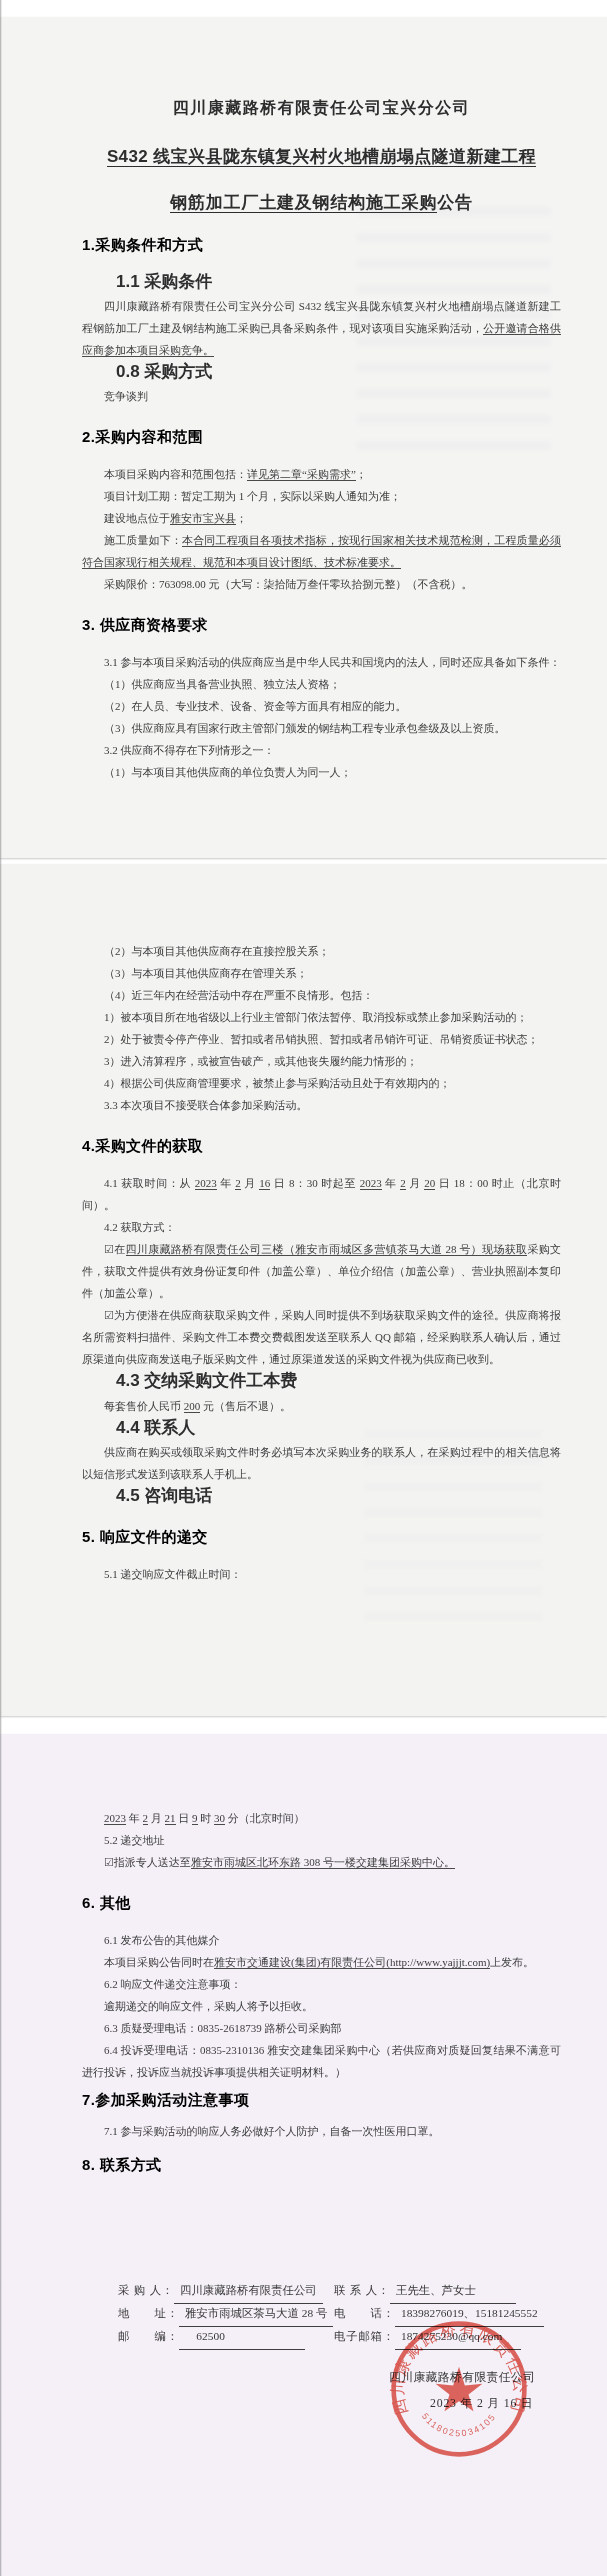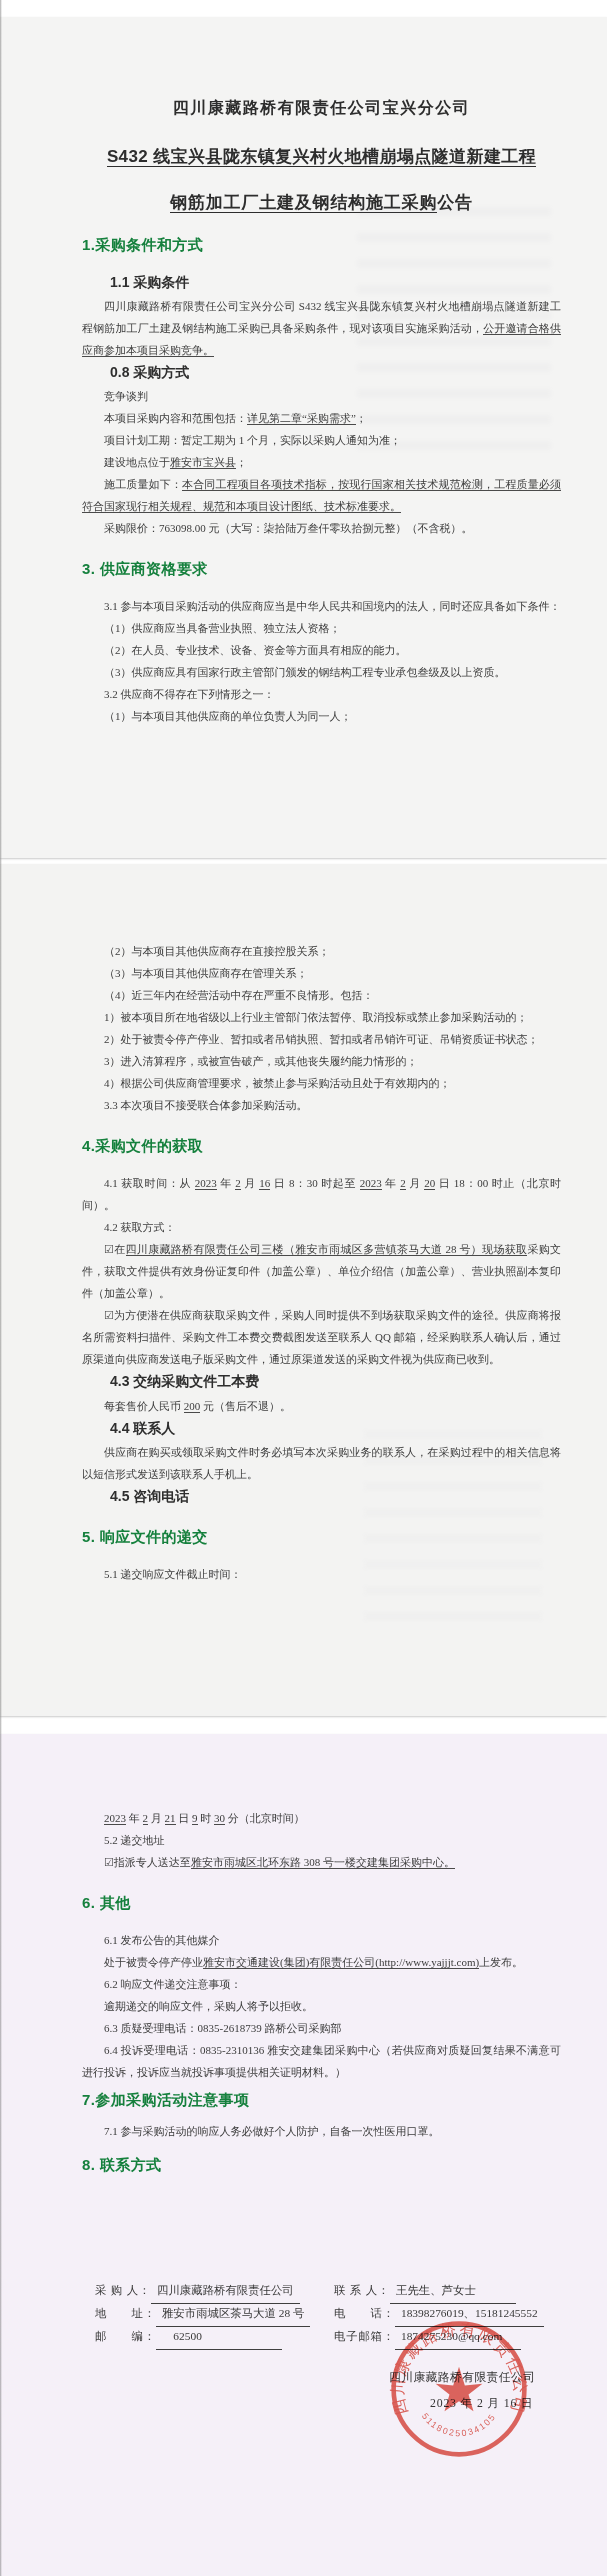--- a/index.html
+++ b/index.html
@@ -13,42 +13,42 @@
   #page2 { height:852px; margin-top:6.8px;  background:#f3f3f2; }
   #page3 { height:854px; margin-top:18px;  background:#f5f0f8; }
   .content { padding-left:82px; padding-right:46px; }
   #page1 .content { padding-top:79px; }
   #page2 .content { padding-top:76px; }
   #page3 .content { padding-top:73px; }
 
   .blk { margin:0; }
   .p  { font-size:11px; line-height:22px; text-align:justify; text-indent:2em; color:#3c3c3c; }
   .h2 { font-family:"Liberation Sans","DejaVu Sans",sans-serif; font-weight:bold;
-        font-size:14px; line-height:22px; text-indent:2em; color:#2e2e2e; }
+        font-size:17px; line-height:22px; text-indent:2em; color:#2e2e2e; }
   .h2 + .p { margin-top:2.3px; }
   .h1 { font-family:"Liberation Sans","DejaVu Sans",sans-serif; font-weight:bold;
-        font-size:15px; line-height:23px; margin:18px 0 15px; letter-spacing:0.4px; color:#15803d; }
+        font-size:15px; line-height:23px; margin:18px 0 15px; letter-spacing:0.4px; color:#000000; }
   .h1.tight { margin:4.6px 0 9px; }
   .h1.mid   { margin:10.6px 0 15px; }
   .title { font-family:"Liberation Sans","DejaVu Sans",sans-serif; font-weight:bold;
         text-align:center; font-size:17px; line-height:24px; color:#2d2d2d; }
   .t1 { font-size:16px; line-height:23px; letter-spacing:1.5px; }
   .t2 { margin-top:26px; letter-spacing:0.4px; }
   .t3 { margin-top:22px; letter-spacing:0.8px; }
   .u  { border-bottom:1.1px solid #4a4a4a; }
   .title .u { border-bottom-width:1.5px; border-bottom-color:#2d2d2d; }
 
   .ghost { position:absolute; pointer-events:none; filter:blur(2.3px);
     background:repeating-linear-gradient(180deg, rgba(135,135,148,.08) 0 9px, transparent 9px 26px); }
   #g1 { left:357px; top:190px; width:194px; height:251px; opacity:.55; }
   #g2 { left:364px; top:566px; width:178px; height:205px; opacity:.35; }
 
   .contact { position:absolute; left:0; top:545px; width:100%; z-index:2; }
   .ccol { position:absolute; top:0; }
-  .ccol.left  { left:95px; }
+  .ccol.left  { left:118px; }
   .ccol.right { left:334px; }
   .crow { line-height:23px; height:23px; font-size:11.4px; white-space:nowrap; color:#383838; }
   .clabel { letter-spacing:0.8px; }
   .cvalue { display:inline-block; border-bottom:1.1px solid #3f3f3f; padding:0 6px 0.8px 6px;
             min-width:114px; }
 
   .sig-company { position:absolute; left:389px; top:636px; font-size:11.8px;
                  letter-spacing:0.4px; color:#333; z-index:3; white-space:nowrap; }
   .sig-date    { position:absolute; left:430px; top:662px; font-size:11.8px;
                  letter-spacing:0.8px; color:#333; z-index:3; white-space:nowrap; }
@@ -65,20 +65,21 @@
     <div class="ghost" id="g1"></div>
     <div class="content">
         <div class="blk title t1"><span>四川康藏路桥有限责任公司宝兴分公司</span></div>
         <div class="blk title t2"><span class="u">S432 线宝兴县陇东镇复兴村火地槽崩塌点隧道新建工程</span></div>
         <div class="blk title t3"><span class="u">钢筋加工厂土建及钢结构施工采购</span><span>公告</span></div>
         <div class="blk h1"><span>1.采购条件和方式</span></div>
         <div class="blk h2"><span>1.1 采购条件</span></div>
         <div class="blk p"><span>四川康藏路桥有限责任公司宝兴分公司 S432 线宝兴县陇东镇复兴村火地槽崩塌点隧道新建工程钢筋加工厂土建及钢结构施工采购已具备采购条件，现对该项目实施采购活动，</span><span class="u">公开邀请合格供应商参加本项目采购竞争。</span></div>
         <div class="blk h2"><span>0.8 采购方式</span></div>
         <div class="blk p"><span>竞争谈判</span></div>
+        <div class="blk h1"><span>2.采购内容和范围</span></div>
         <div class="blk p"><span>本项目采购内容和范围包括：</span><span class="u">详见第二章“采购需求”</span><span>；</span></div>
         <div class="blk p"><span>项目计划工期：暂定工期为 1 个月，实际以采购人通知为准；</span></div>
         <div class="blk p"><span>建设地点位于</span><span class="u">雅安市宝兴县</span><span>；</span></div>
         <div class="blk p"><span>施工质量如下：</span><span class="u">本合同工程项目各项技术指标，按现行国家相关技术规范检测，工程质量必须符合国家现行相关规程、规范和本项目设计图纸、技术标准要求。</span></div>
         <div class="blk p"><span>采购限价：763098.00 元（大写：柒拾陆万叁仟零玖拾捌元整）（不含税）。</span></div>
         <div class="blk h1"><span>3. 供应商资格要求</span></div>
         <div class="blk p"><span>3.1 参与本项目采购活动的供应商应当是中华人民共和国境内的法人，同时还应具备如下条件：</span></div>
         <div class="blk p"><span>（1）供应商应当具备营业执照、独立法人资格；</span></div>
         <div class="blk p"><span>（2）在人员、专业技术、设备、资金等方面具有相应的能力。</span></div>
         <div class="blk p"><span>（3）供应商应具有国家行政主管部门颁发的钢结构工程专业承包叁级及以上资质。</span></div>
@@ -113,21 +114,21 @@
       </div>
   </div>
 
   <div class="page" id="page3">
     <div class="content">
         <div class="blk p"><span class="u">2023</span><span> 年 </span><span class="u">2</span><span> 月 </span><span class="u">21</span><span> 日 </span><span class="u">9</span><span> 时 </span><span class="u">30</span><span> 分（北京时间）</span></div>
         <div class="blk p"><span>5.2 递交地址</span></div>
         <div class="blk p"><span>☑指派专人送达至</span><span class="u">雅安市雨城区北环东路 308 号一楼交建集团采购中心。</span></div>
         <div class="blk h1"><span>6. 其他</span></div>
         <div class="blk p"><span>6.1 发布公告的其他媒介</span></div>
-        <div class="blk p"><span>处于被责令停产停业</span><span class="u">雅安市交通建设(集团)有限责任公司(http://www.yajjjt.com)</span><span>上发布。</span></div>
+        <div class="blk p"><span>本项目采购公告同时在</span><span class="u">雅安市交通建设(集团)有限责任公司(http://www.yajjjt.com)</span><span>上发布。</span></div>
         <div class="blk p"><span>6.2 响应文件递交注意事项：</span></div>
         <div class="blk p"><span>逾期递交的响应文件，采购人将予以拒收。</span></div>
         <div class="blk p"><span>6.3 质疑受理电话：0835-2618739 路桥公司采购部</span></div>
         <div class="blk p"><span>6.4 投诉受理电话：0835-2310136 雅安交建集团采购中心（若供应商对质疑回复结果不满意可进行投诉，投诉应当就投诉事项提供相关证明材料。）</span></div>
         <div class="blk h1 tight"><span>7.参加采购活动注意事项</span></div>
         <div class="blk p"><span>7.1 参与采购活动的响应人务必做好个人防护，自备一次性医用口罩。</span></div>
         <div class="blk h1 mid"><span>8. 联系方式</span></div>
       </div>
 
     <div class="contact">

